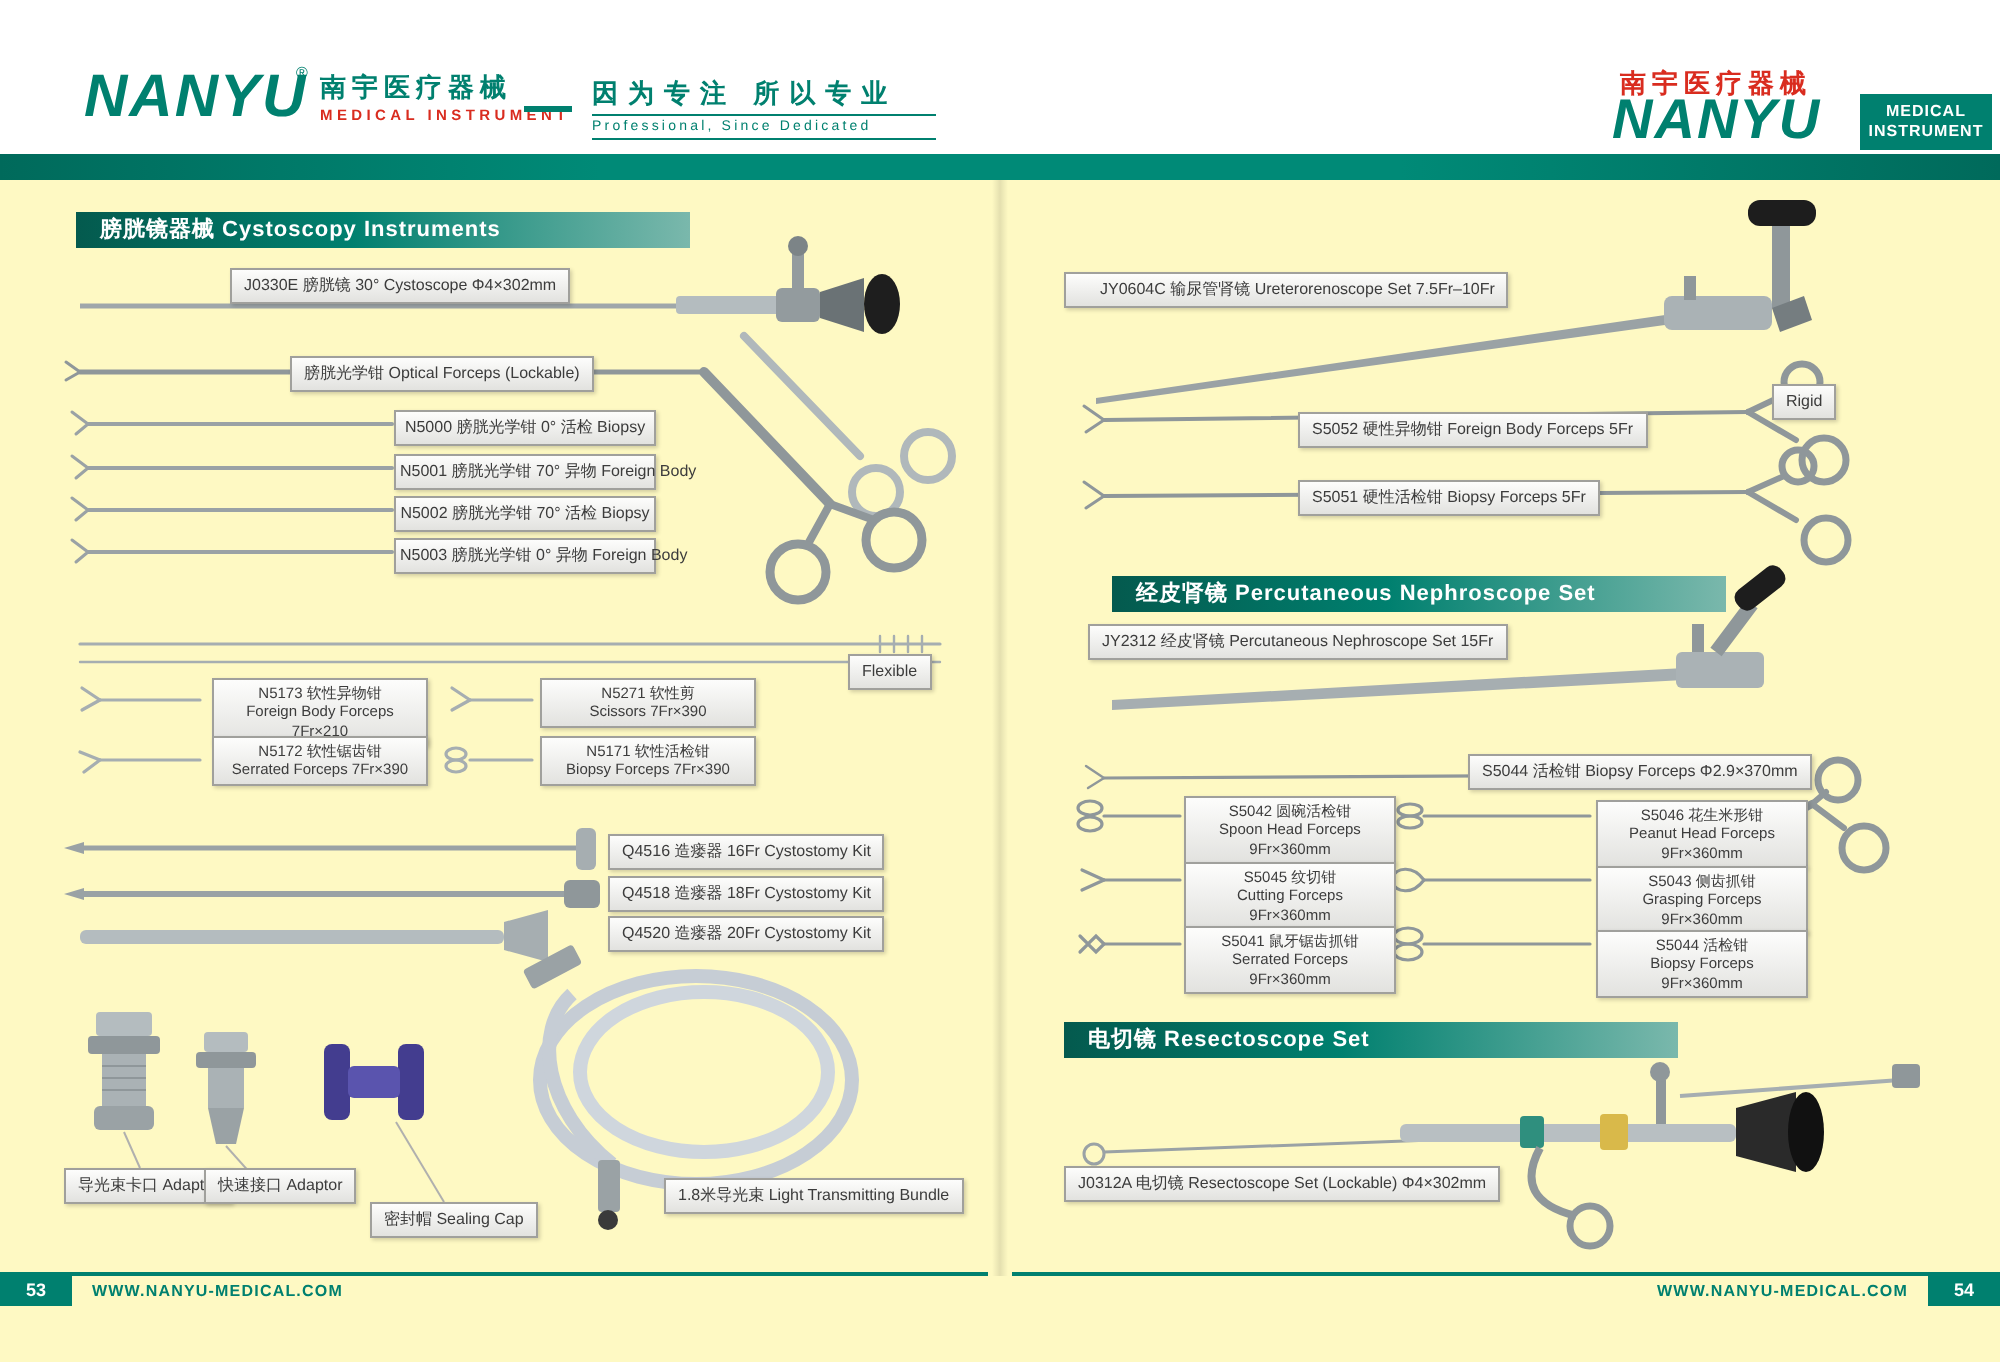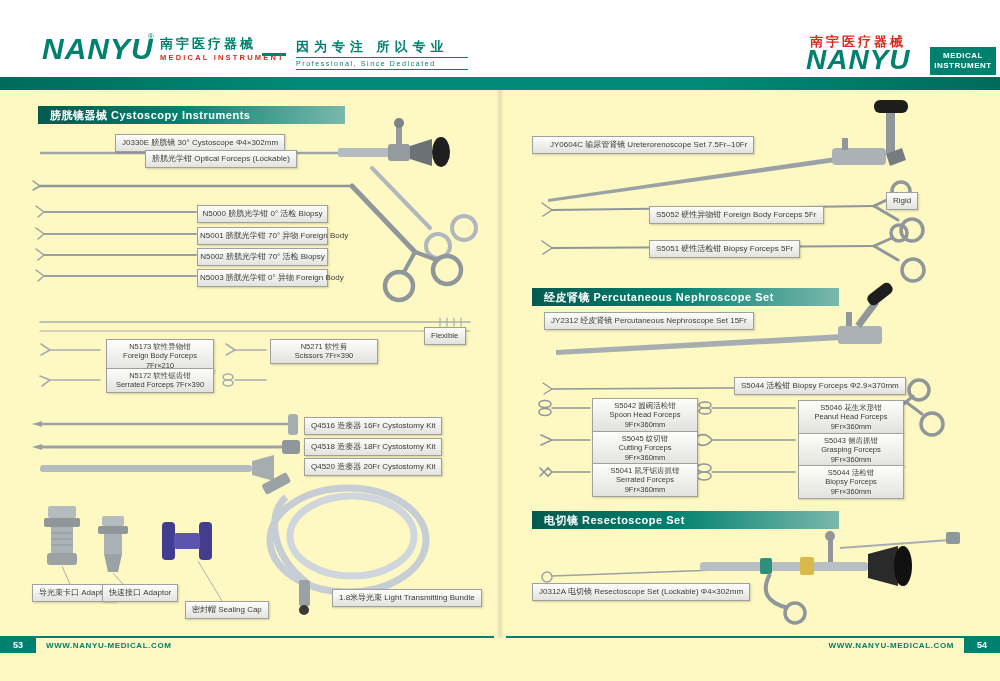--- a/index.html
+++ b/index.html
@@ -229,42 +229,46 @@
     <span class="r-brand">NANYU</span>
     <span class="r-box">
       <span>MEDICAL</span>
       <span>INSTRUMENT</span>
     </span>
   </div>
   <div class="band"></div>
   <div class="divider"></div>
 
   <div class="banner" style="left:38px;top:106px;">膀胱镜器械 Cystoscopy Instruments</div>
-  <div class="banner" style="left:532px;top:288px;">经皮肾镜 Percutaneous Nephroscope Set</div>
+  <div class="banner" style="left:556px;top:288px;">经皮肾镜 Percutaneous Nephroscope Set</div>
   <div class="banner" style="left:532px;top:511px;">电切镜  Resectoscope Set</div>
 
   <div class="lab" style="left:115px;top:134px;">J0330E 膀胱镜 30°  Cystoscope  Φ4×302mm</div>
-  <div class="lab" style="left:145px;top:150px;">膀胱光学钳 Optical Forceps (Lockable)</div>
+  <div class="lab" style="left:145px;top:178px;">膀胱光学钳 Optical Forceps (Lockable)</div>
   <div class="lab w136" style="left:197px;top:205px;">N5000 膀胱光学钳  0°  活检 Biopsy</div>
   <div class="lab w136" style="left:197px;top:227px;">N5001 膀胱光学钳 70°  异物 Foreign Body</div>
   <div class="lab w136" style="left:197px;top:248px;">N5002 膀胱光学钳 70°  活检 Biopsy</div>
   <div class="lab w136" style="left:197px;top:269px;">N5003 膀胱光学钳  0°  异物 Foreign Body</div>
   <div class="lab" style="left:424px;top:327px;">Flexible</div>
 
   <div class="lab labM w116" style="left:106px;top:339px;">
     <div>N5173 软性异物钳</div>
     <div>Foreign Body Forceps 7Fr×210</div>
   </div>
   <div class="lab labM w116" style="left:270px;top:339px;">
     <div>N5271 软性剪</div>
     <div>Scissors 7Fr×390</div>
   </div>
   <div class="lab labM w116" style="left:106px;top:368px;">
     <div>N5172 软性锯齿钳</div>
     <div>Serrated Forceps 7Fr×390</div>
+  </div>
+  <div class="lab labM w116" style="left:270px;top:368px;">
+    <div>N5171 软性活检钳</div>
+    <div>Biopsy Forceps 7Fr×390</div>
   </div>
 
   <div class="lab" style="left:304px;top:417px;">Q4516 造瘘器 16Fr Cystostomy Kit</div>
   <div class="lab" style="left:304px;top:438px;">Q4518 造瘘器 18Fr Cystostomy Kit</div>
   <div class="lab" style="left:304px;top:458px;">Q4520 造瘘器 20Fr Cystostomy Kit</div>
   <div class="lab" style="left:32px;top:584px;">导光束卡口 Adaptor</div>
   <div class="lab" style="left:102px;top:584px;">快速接口 Adaptor</div>
   <div class="lab" style="left:185px;top:601px;">密封帽 Sealing Cap</div>
   <div class="lab" style="left:332px;top:589px;">1.8米导光束  Light Transmitting Bundle</div>
 

